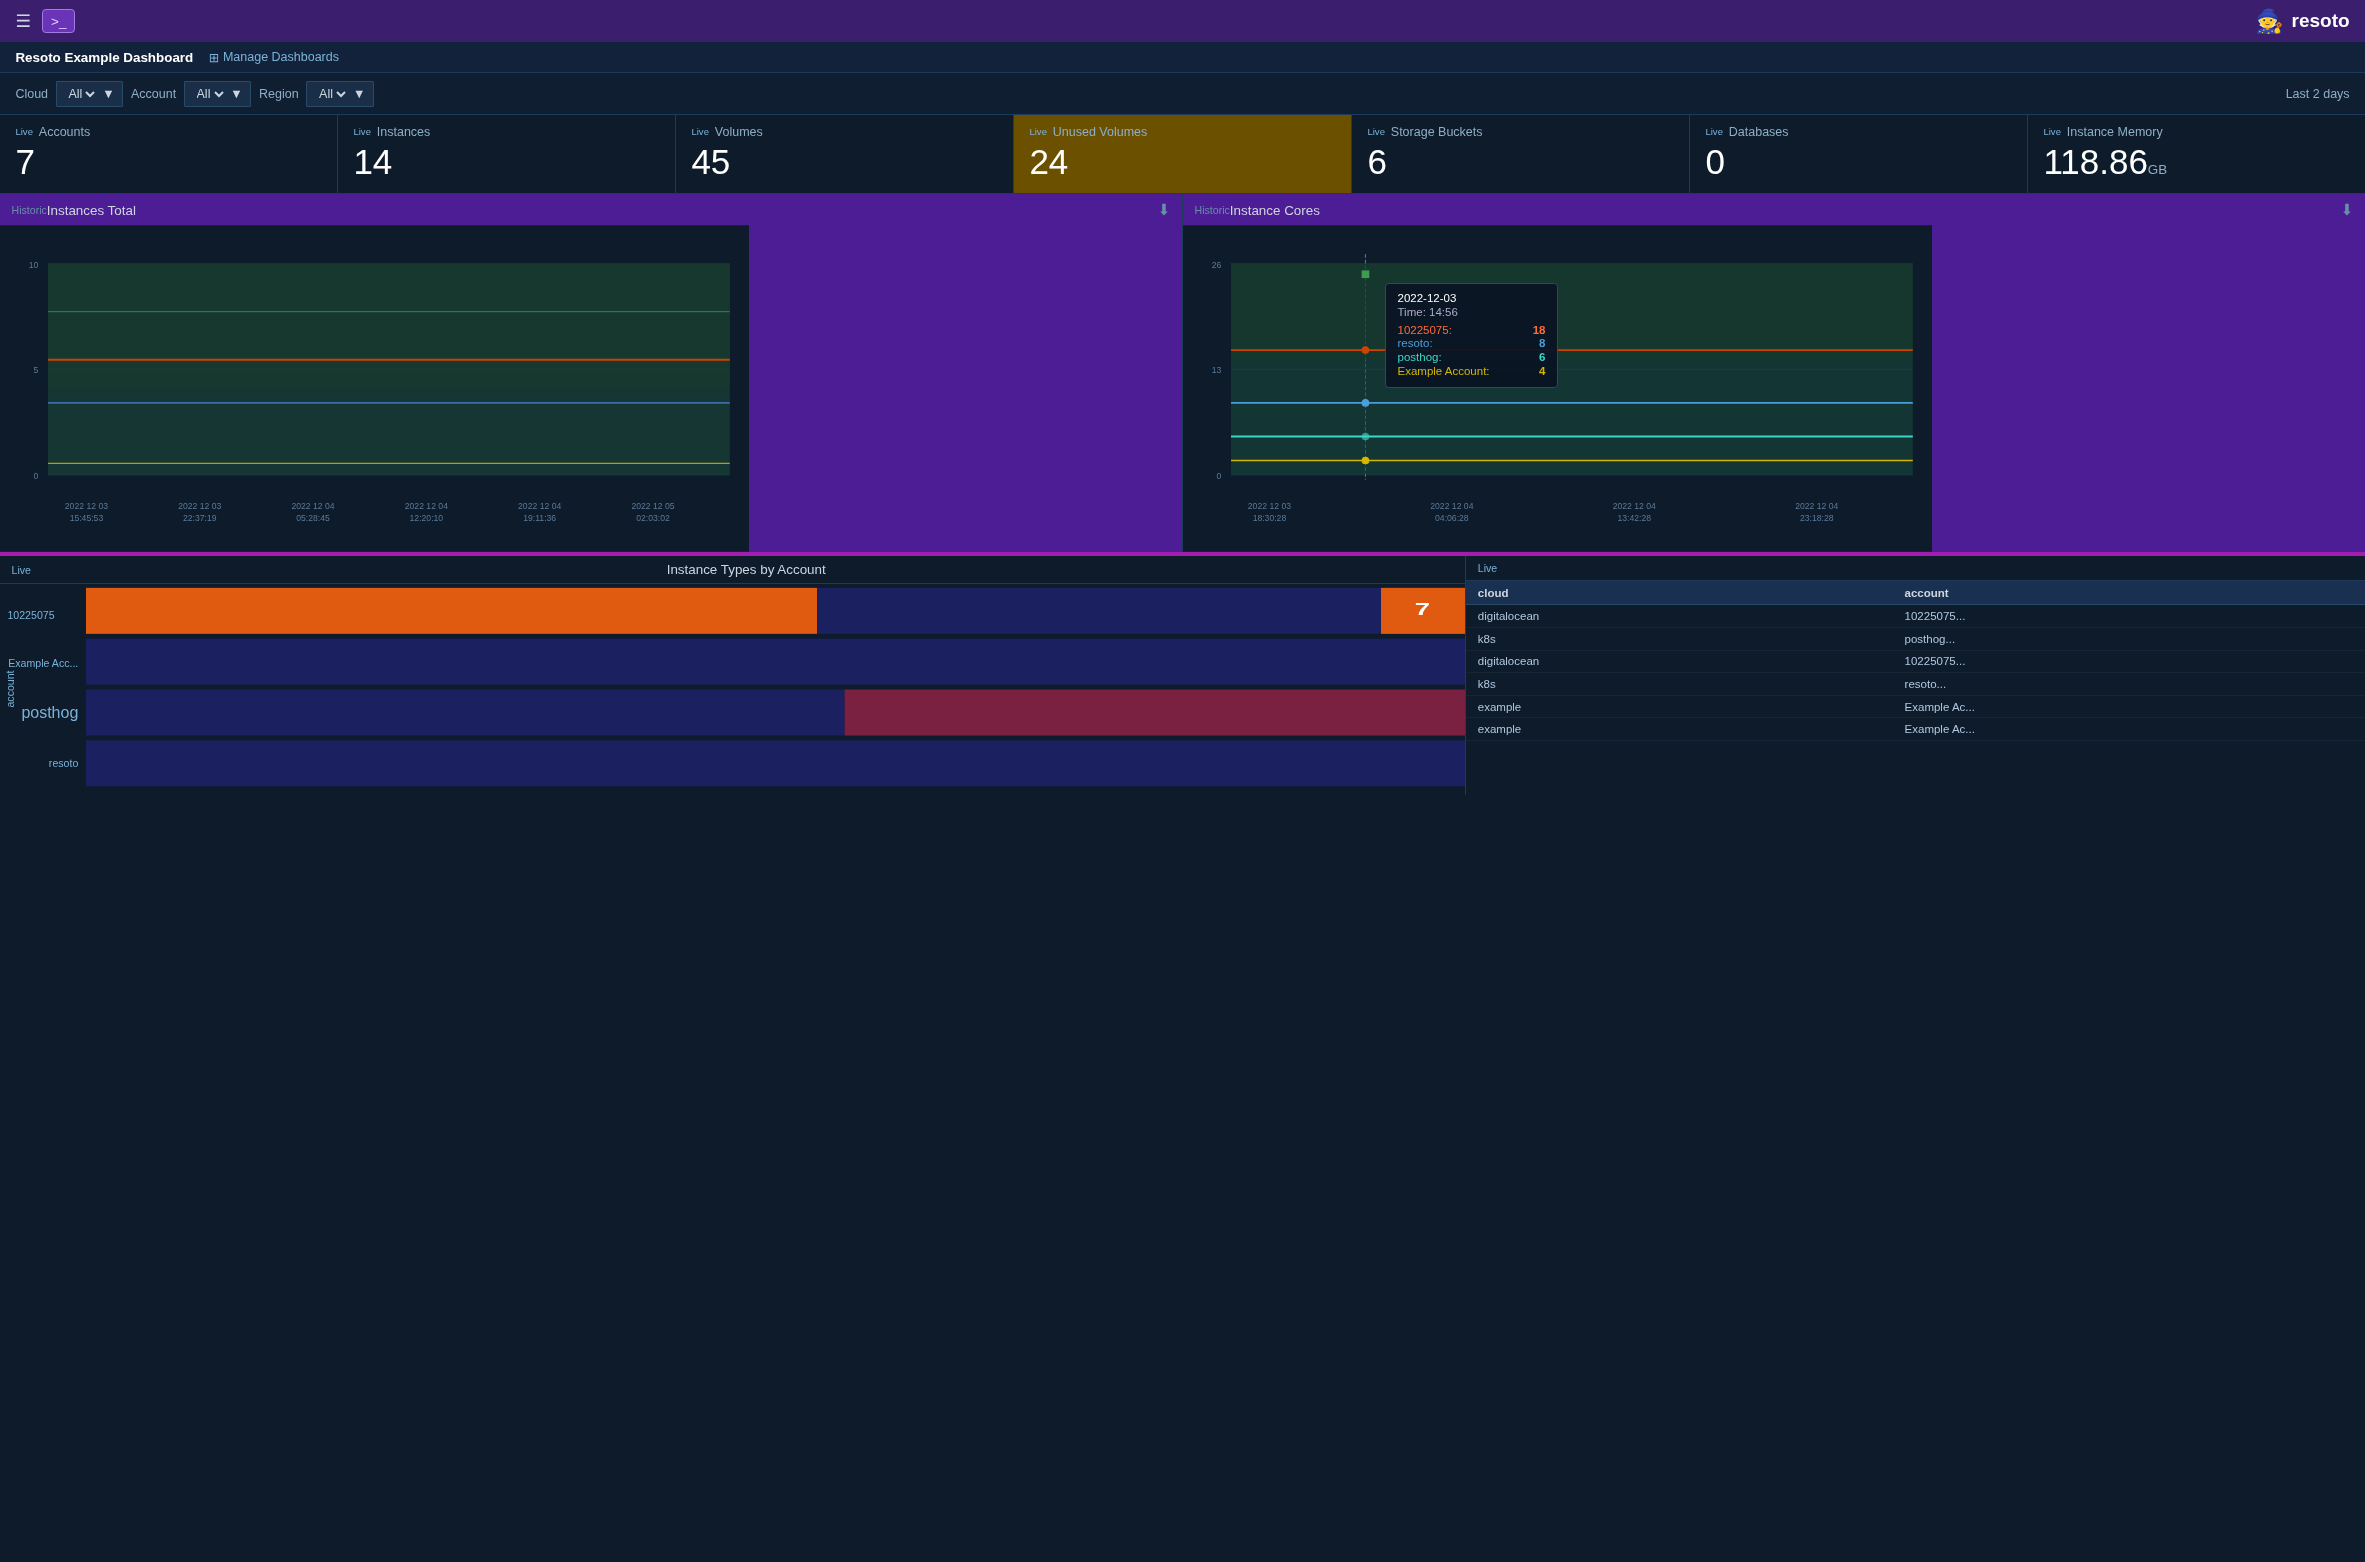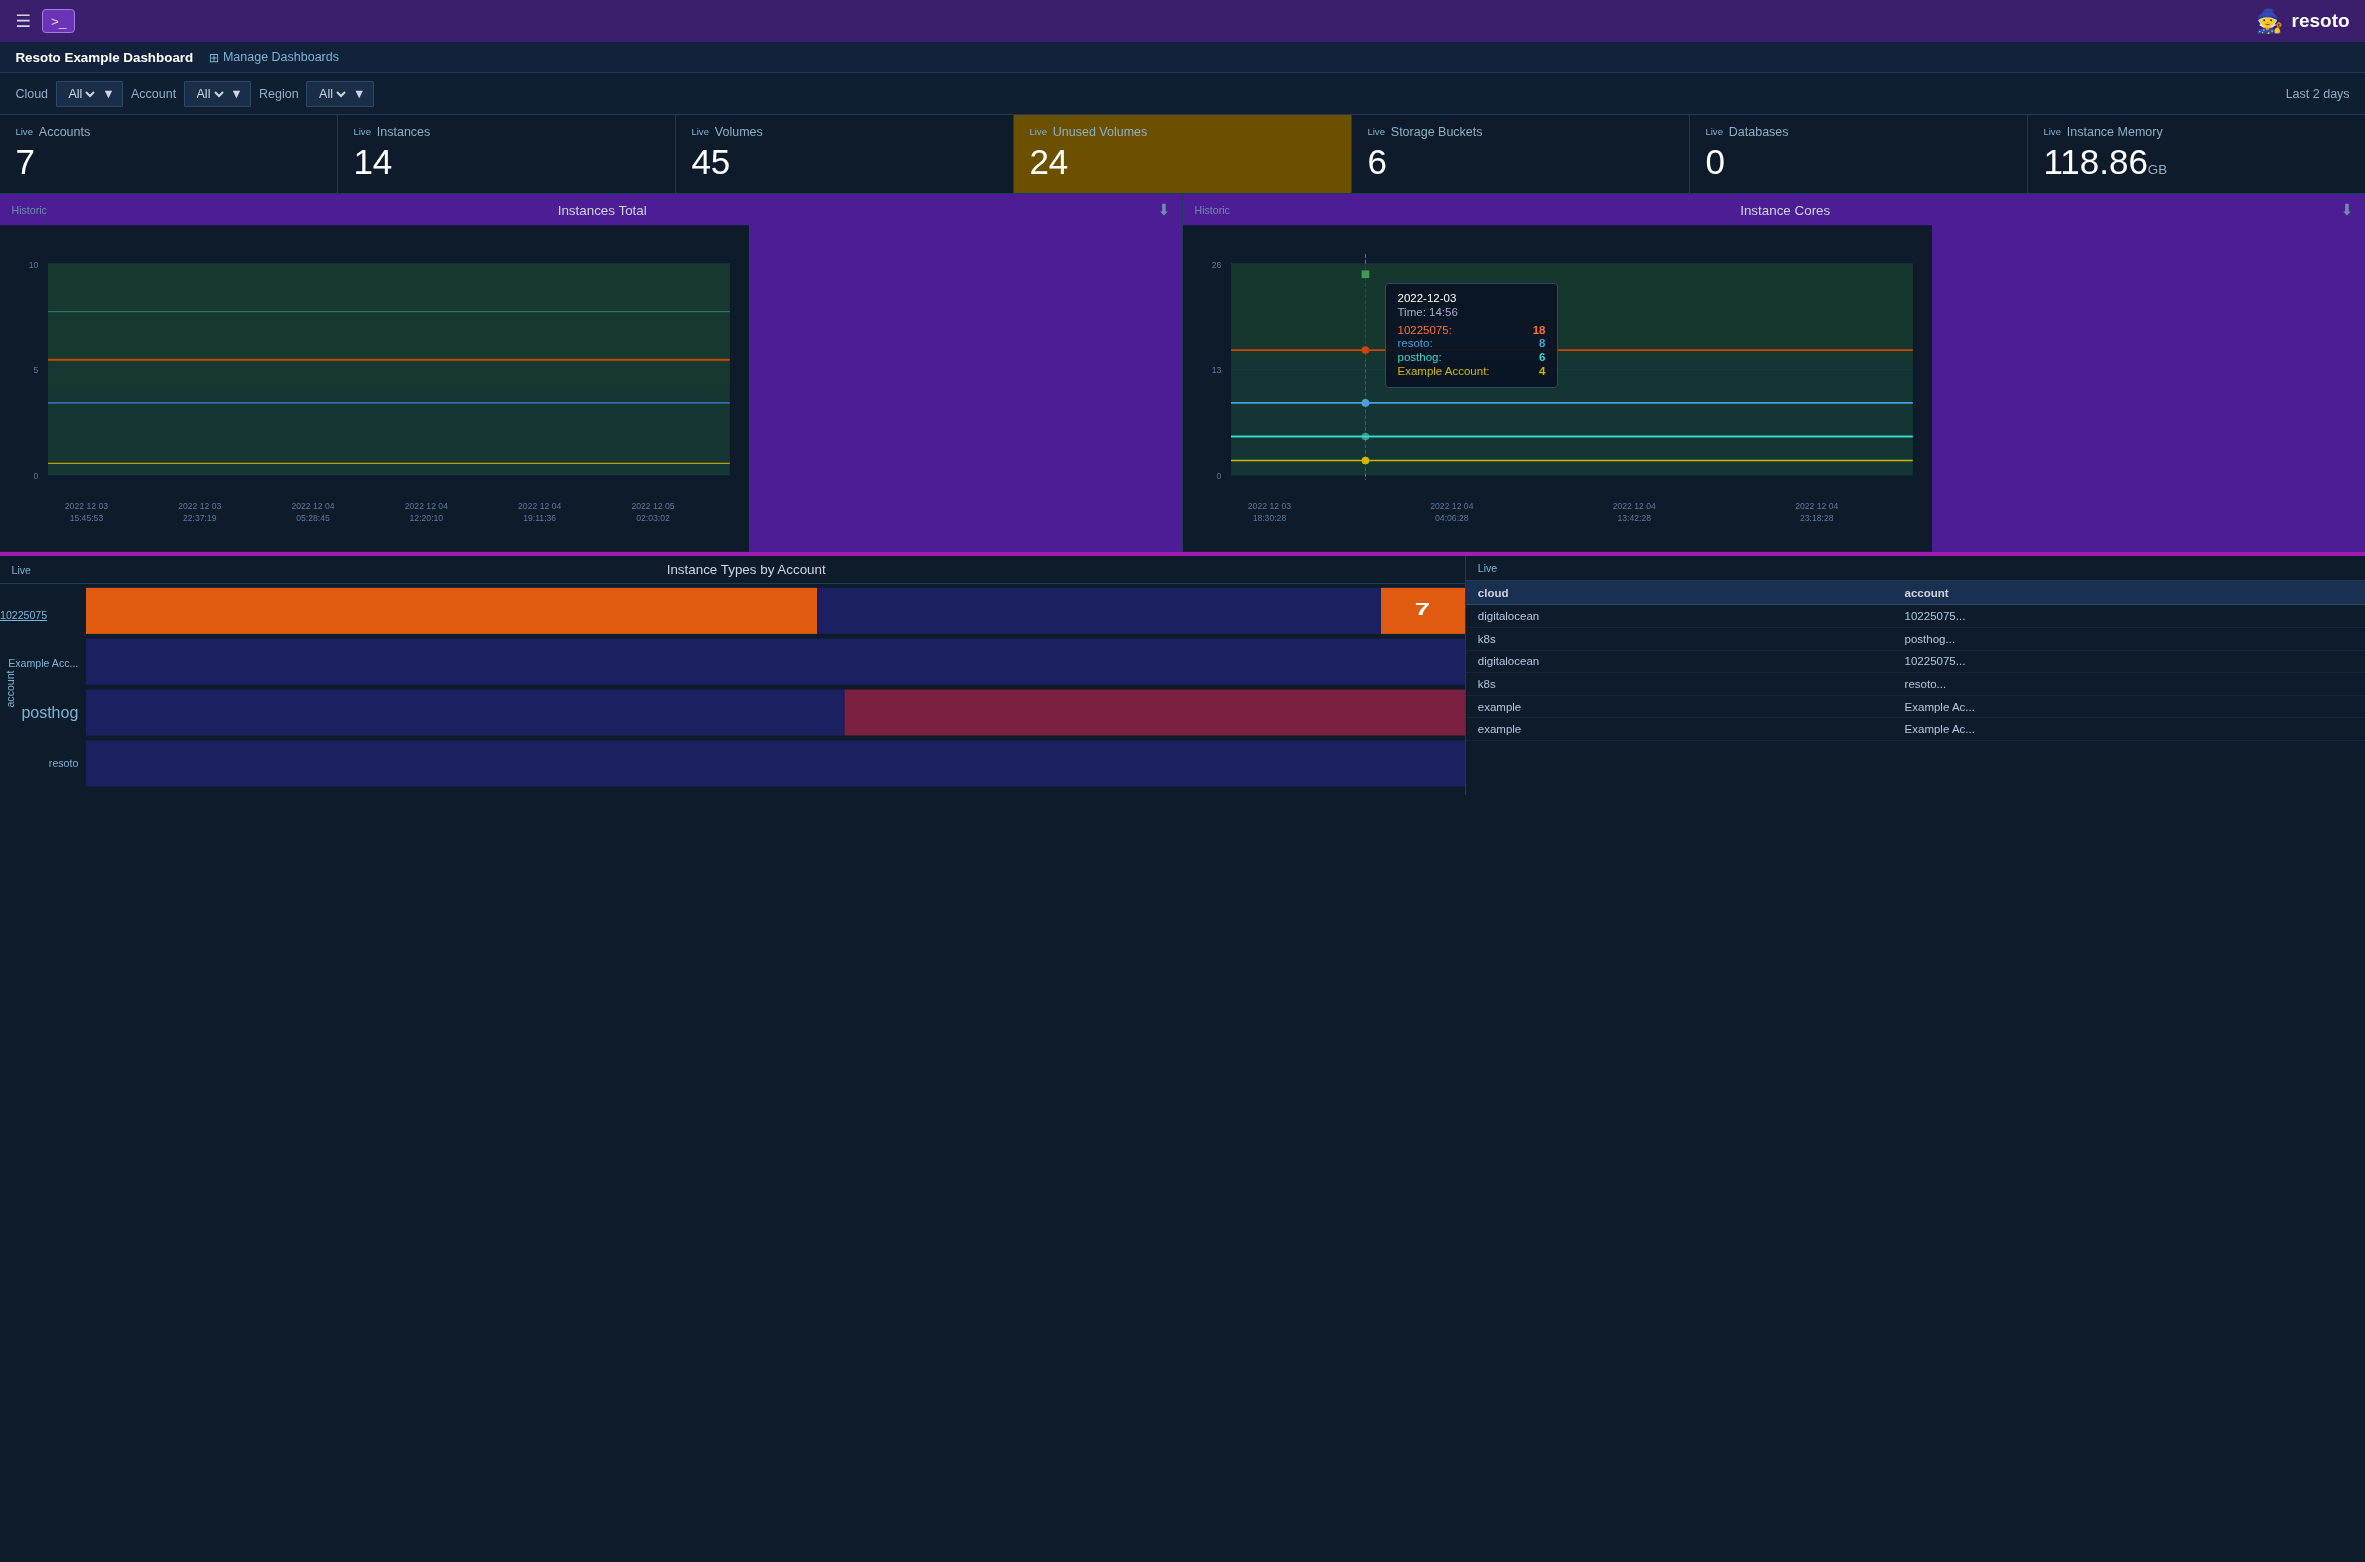--- a/index.html
+++ b/index.html
@@ -118,21 +118,21 @@
       padding: 7.7px 0 0 0;
     }
     .chart-panel:last-child { border-right: none; }
     .chart-header {
       display: flex;
       align-items: center;
       justify-content: space-between;
       padding: 0 11.5px 5.8px;
     }
     .chart-historic { color: #6a8eaa; font-size: 10.6px; }
-    .chart-title { color: #cdd6e0; font-size: 13.4px; font-weight: 500; text-align: center; flex: 1; }
+    .chart-title { color: #cdd6e0; font-size: 13.4px; font-weight: 500; flex: 1; }
     .download-icon { color: #6a8eaa; cursor: pointer; font-size: 15.4px; }
 
     
     .chart-svg-container { position: relative; }
     svg.chart { display: block; }
 
     
     .tooltip-box {
       position: absolute;
       background: rgba(10,20,35,0.95);
@@ -442,21 +442,21 @@
   <div class="bottom-left">
     <div class="section-header">
       <span class="section-live">Live</span>
       <span class="section-title">Instance Types by Account</span>
     </div>
 
     <div style="position:relative; display:flex; height:211px;">
 
       <div style="display:flex; flex-direction:column; justify-content:space-around; padding:7.7px 0; width:86px; position:relative;">
         <div style="writing-mode:vertical-rl; transform:rotate(180deg); position:absolute; left:3.8px; top:50%; transform:translateY(-50%) rotate(180deg); font-size:10.6px; color:#7ab3d9;">account</div>
-        <div style="font-size:10.6px; color:#7ab3d9; text-align:left; padding-right:24px;text-decoration:underline;">10225075</div>
+        <div style="font-size:10.6px; color:#7ab3d9; text-align:center; padding-right:24px;">10225075</div>
         <div style="font-size:10.6px; color:#7ab3d9; text-align:right; padding-right:7.7px;">Example Acc...</div>
         <div style="font-size:16px; color:#7ab3d9; text-align:right; padding-right:7.7px;">posthog</div>
         <div style="font-size:10.6px; color:#7ab3d9; text-align:right; padding-right:7.7px;">resoto</div>
       </div>
 
       <div style="flex:1; position:relative;">
         <svg width="100%" height="100%" viewBox="0 0 900 220" preserveAspectRatio="none" style="font-size:13px">
 
           <rect x="0" y="4" width="477" height="48" fill="#e05a10"></rect>
           <rect x="477" y="4" width="423" height="48" fill="#1a2060"></rect>

